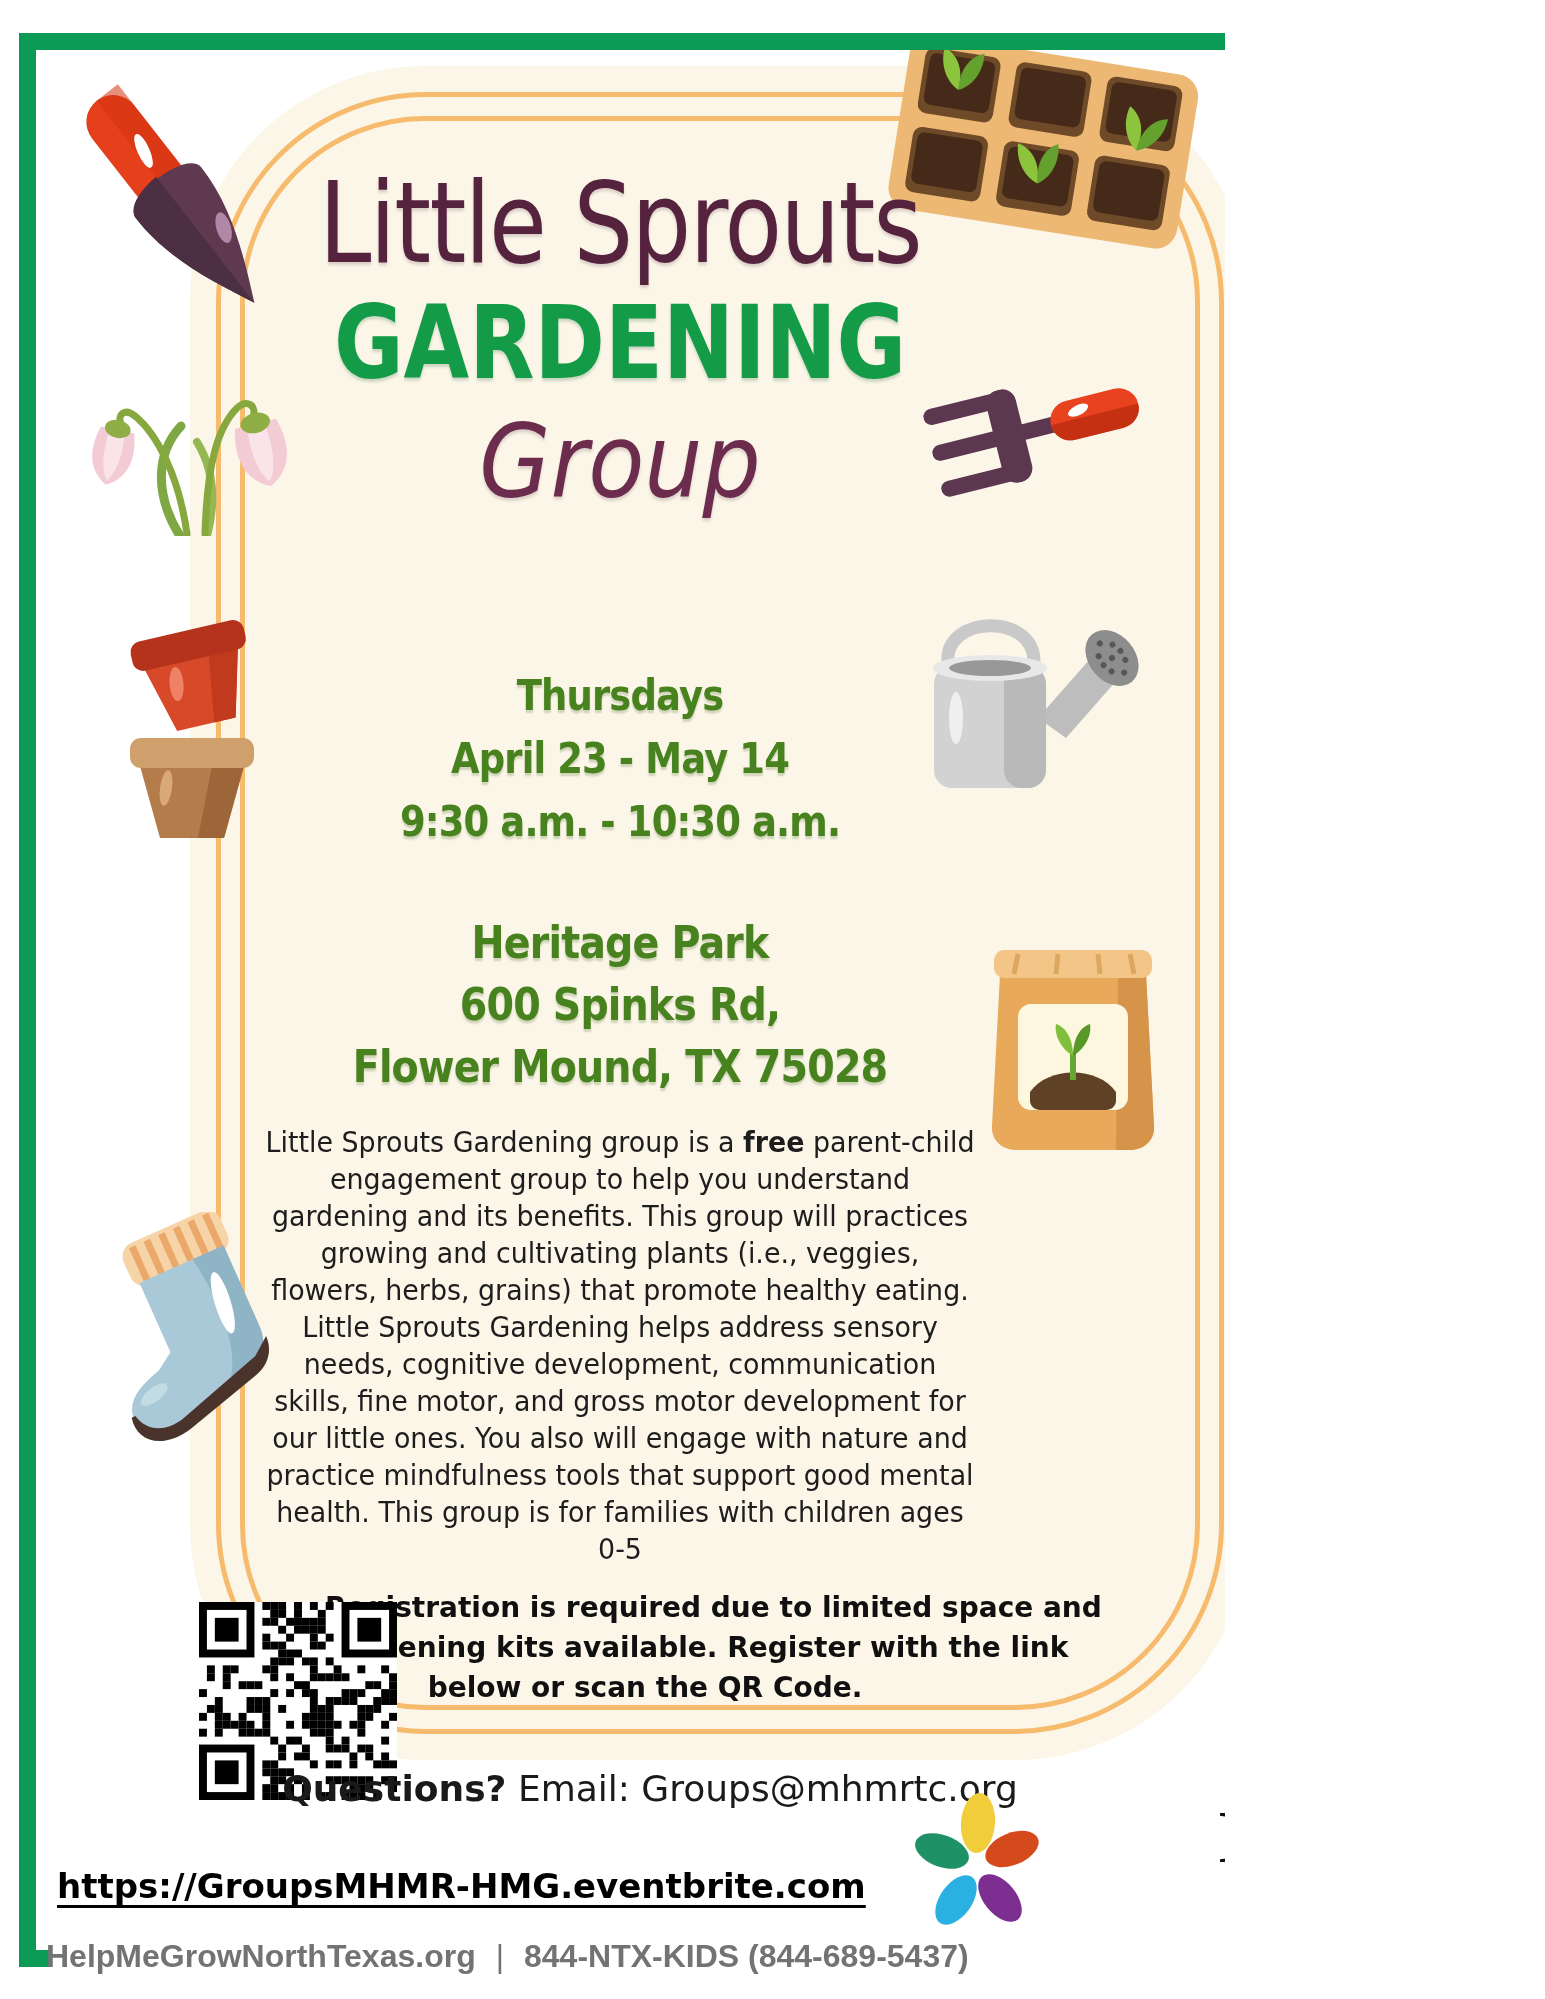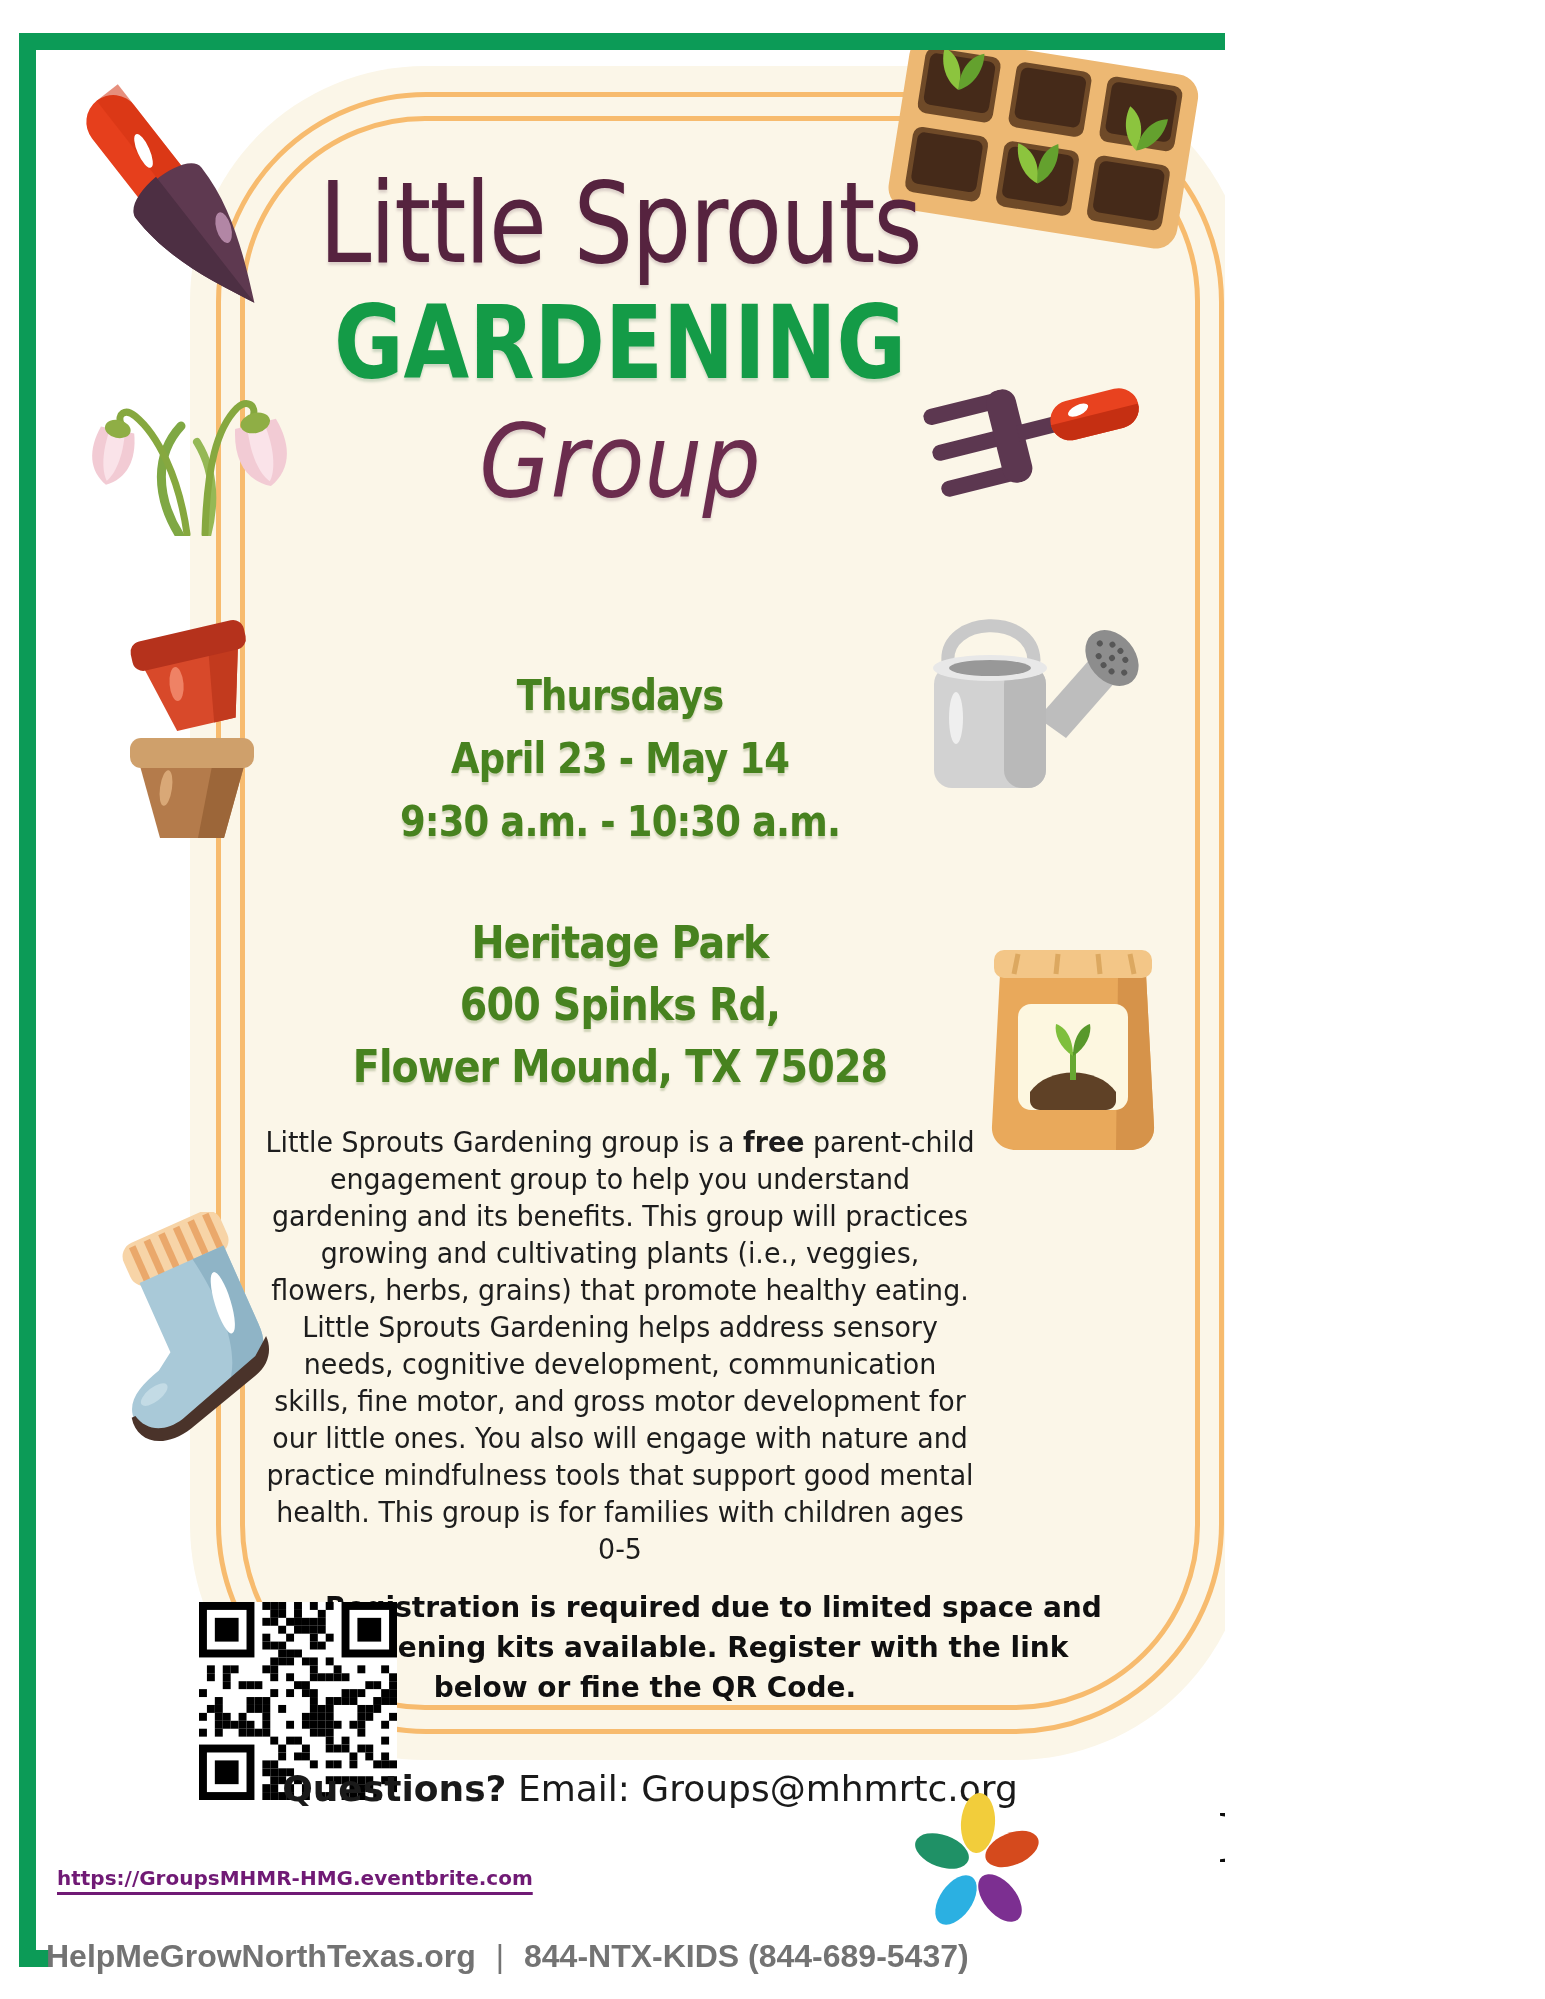--- a/index.html
+++ b/index.html
@@ -31,21 +31,21 @@
           letter-spacing:-1px;text-shadow:0 3px 2px rgba(60,90,20,.22);}
   .schedule{top:664px;font-size:42px;line-height:63px;}
   .location{top:912px;font-size:45px;line-height:62px;}
   .body-par{left:250px;width:740px;top:1124px;font-size:28px;line-height:37px;color:#1d1d1d;
           transform:scaleX(.96);}
   .reg{left:325px;width:640px;top:1588px;font-size:28px;font-weight:800;line-height:40px;
           color:#101010;}
   .reg div{white-space:nowrap;}
   .questions{left:180px;width:940px;top:1768px;font-size:36px;color:#1a1a1a;text-align:center;}
   .questions .q{font-weight:800;}
-  .link{left:57px;top:1866px;font-size:20px;font-weight:800;color:#701a75;text-align:left;
+  .link{left:57px;top:1866px;font-size:34px;font-weight:800;color:#000000;text-align:left;
         text-decoration:underline;text-decoration-thickness:3px;text-underline-offset:7px;
         z-index:7;cursor:pointer;}
   .footer{left:46px;top:1938px;font-size:32px;font-weight:700;color:#737373;text-align:right;
         z-index:7;font-family:"Liberation Sans",sans-serif;}
   .footer .sep{margin:0 20px;font-weight:400;}
 
   .logo-text{left:1050px;top:1800px;width:442px;text-align:right;z-index:7;color:#0d0d0d;
         font-family:"Liberation Serif","DejaVu Serif",serif;}
   .logo-l1{font-size:74px;font-weight:700;line-height:1.02;}
   .logo-l2{font-size:52px;font-weight:400;line-height:1.05;margin-top:2px;}
@@ -241,21 +241,21 @@
     <div>Flower Mound, TX 75028</div>
   </div>
 
   <div class="abs txt body-par">
     <span>Little Sprouts Gardening group is a </span><span style="font-weight:800">free</span><span> parent-child engagement group to help you understand gardening and its benefits. This group will practices growing and cultivating plants (i.e., veggies, flowers, herbs, grains) that promote healthy eating. Little Sprouts Gardening helps address sensory needs, cognitive development, communication skills, fine motor, and gross motor development for our little ones. You also will engage with nature and practice mindfulness tools that support good mental health. This group is for families with children ages 0-5</span>
   </div>
 
   <div class="abs txt reg">
     <div>Registration is required due to limited space and</div>
     <div>gardening kits available. Register with the link</div>
-    <div>below or fine the QR Code.</div>
+    <div>below or scan the QR Code.</div>
   </div>
 
   <div class="abs qr" id="qr"><svg xmlns="http://www.w3.org/2000/svg" width="198" height="198" viewBox="0 0 200 200">
         <rect width="200" height="200" fill="#fff"></rect>
         <g fill="#000">
           <rect x="64" y="0" width="8" height="8"></rect>
           <rect x="72" y="0" width="8" height="8"></rect>
           <rect x="80" y="0" width="8" height="8"></rect>
           <rect x="96" y="0" width="8" height="8"></rect>
           <rect x="112" y="0" width="8" height="8"></rect>

